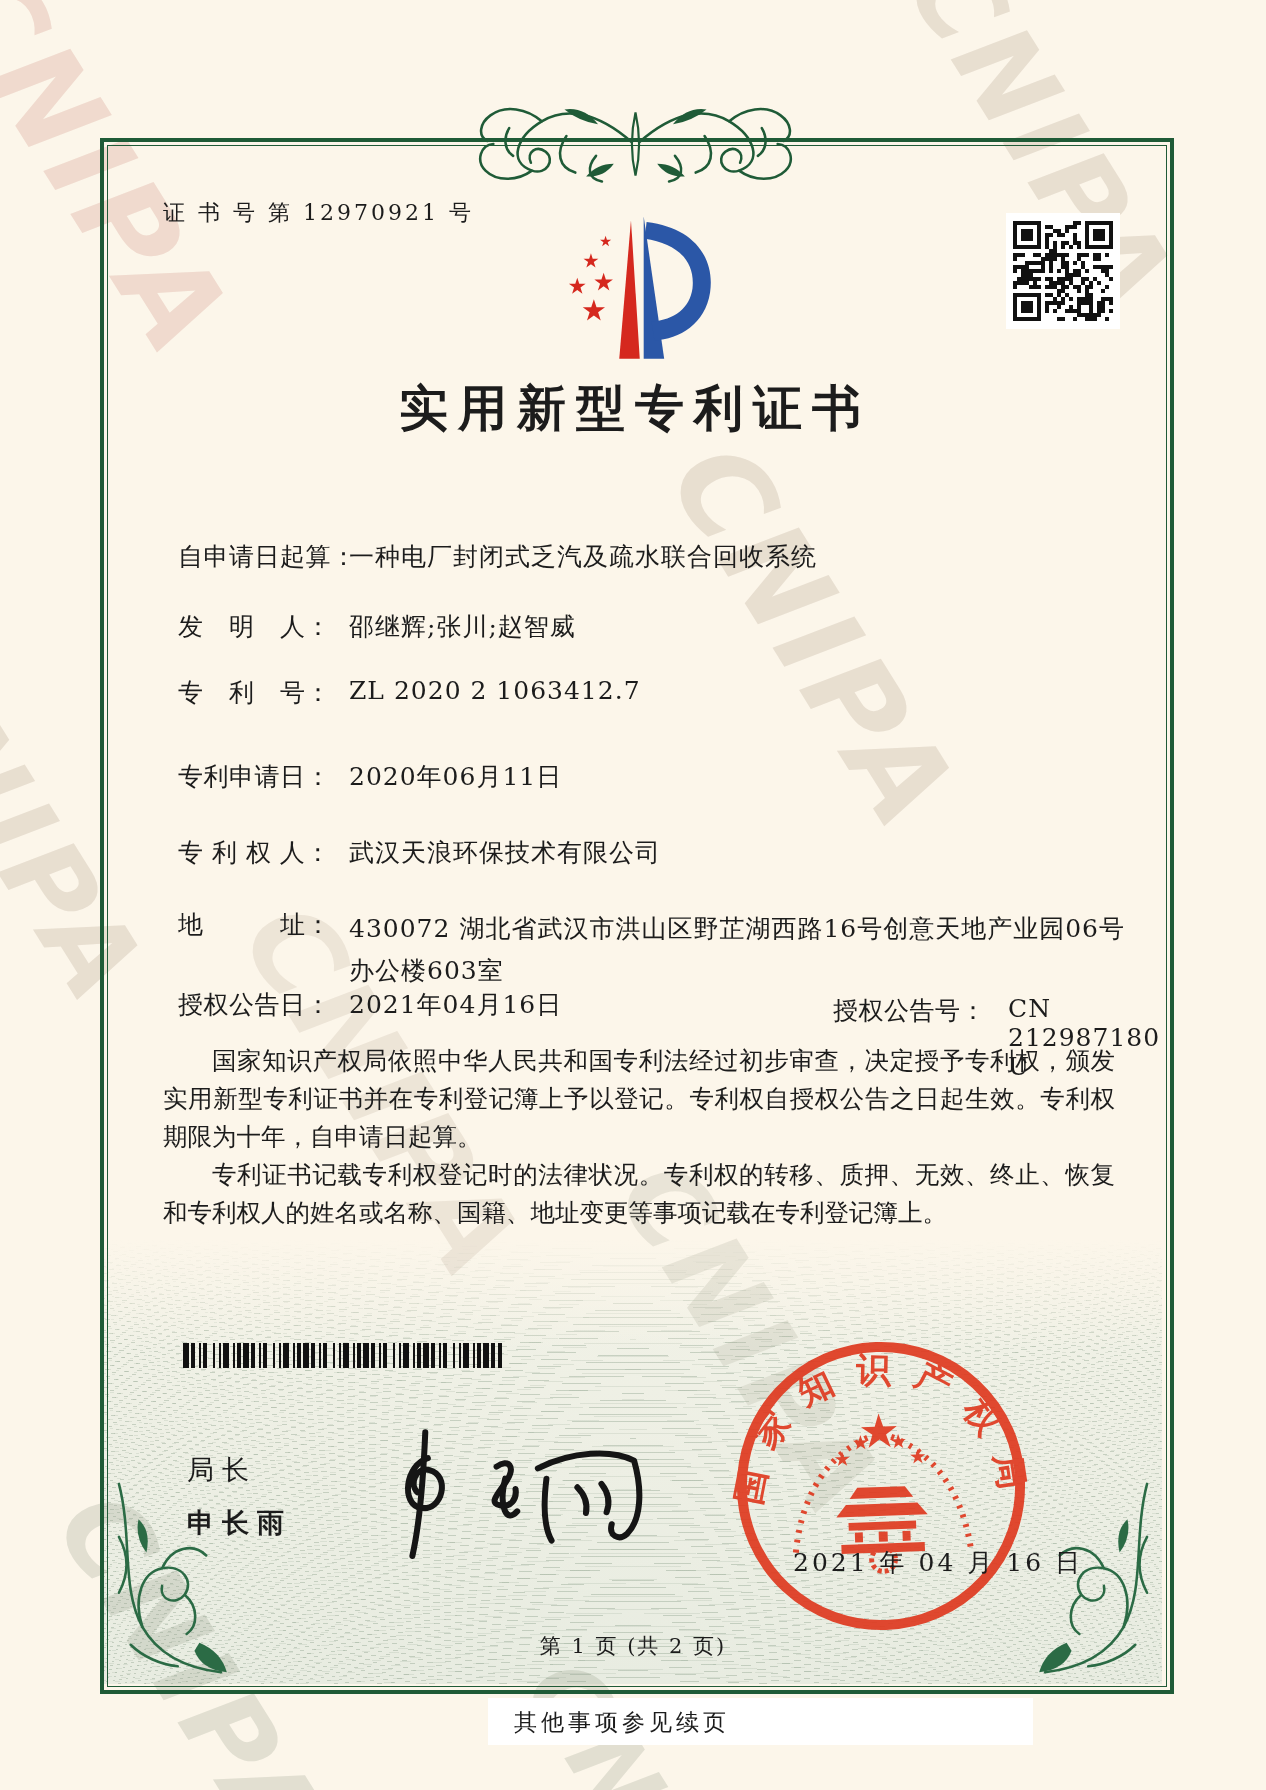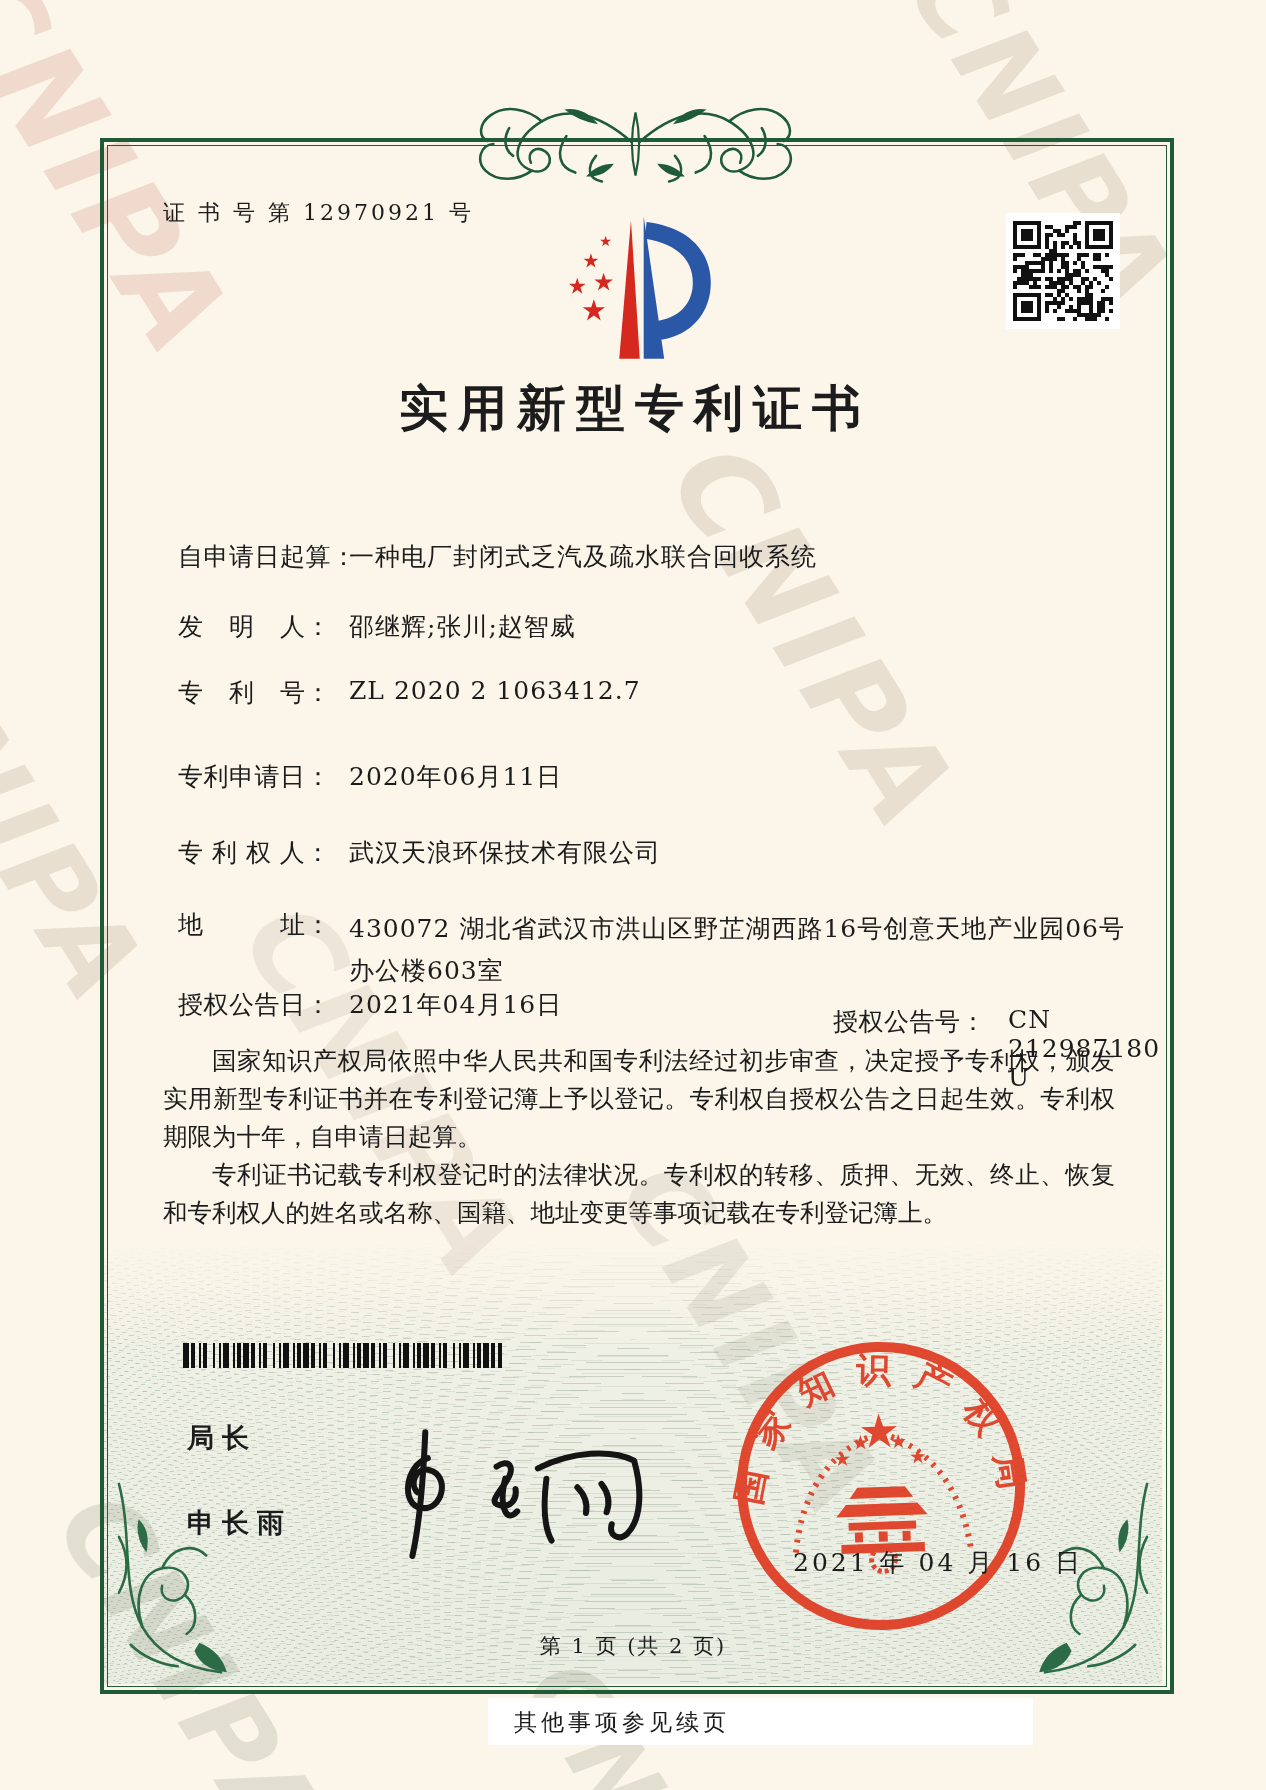--- a/index.html
+++ b/index.html
@@ -32,32 +32,32 @@
   .frame-inner{position:absolute;left:3px;top:3px;right:3px;bottom:3px;border:1.5px solid #1f5b37;}
   .ornament{position:absolute;z-index:3;pointer-events:none;}
   
   .cert-no{position:absolute;z-index:3;left:163px;top:198px;font-size:22px;letter-spacing:3px;}
   .title{position:absolute;z-index:3;left:2px;top:376px;width:1266px;margin:0;text-align:center;
          font-size:49px;font-weight:700;letter-spacing:10px;}
   .field{position:absolute;z-index:3;left:178px;display:flex;font-size:25px;}
   .flabel{flex:none;width:171px;white-space:nowrap;letter-spacing:0.5px;}
   .fvalue{letter-spacing:1px;}
   .addr .fvalue{width:790px;line-height:42px;}
-  .grant2{position:absolute;z-index:3;left:655px;top:17px;display:flex;font-size:25px;}
+  .grant2{position:absolute;z-index:3;left:655px;top:6px;display:flex;font-size:25px;}
   .grant2 .flabel{width:175px;}
   .body-text{position:absolute;z-index:3;left:163px;top:1042px;width:952px;
              font-size:24.5px;line-height:38px;text-align:justify;}
   .body-text p{margin:0;text-indent:2em;}
   .qr-box{position:absolute;z-index:3;left:1006px;top:213px;width:114px;height:116px;
           background:#fff;padding:0;}
   .qr-box svg{position:absolute;left:7px;top:8px;width:100px;height:100px;fill:#111;}
   .logo{position:absolute;z-index:3;left:547px;top:212px;width:166px;height:152px;}
   .barcode{position:absolute;z-index:3;left:183px;top:1343px;width:319px;height:25px;fill:#111;}
-  .sig-title{position:absolute;z-index:3;left:187px;top:1420px;font-size:27px;letter-spacing:8px;
-             font-family:"DejaVu Sans","Liberation Sans",sans-serif;font-weight:700;}
+  .sig-title{position:absolute;z-index:3;left:187px;top:1452px;font-size:27px;letter-spacing:8px;
+             font-family:"DejaVu Sans","Liberation Sans",sans-serif;font-weight:400;}
   .sig-name{position:absolute;z-index:3;left:187px;top:1505px;font-size:27px;letter-spacing:8px;
             font-family:"DejaVu Sans","Liberation Sans",sans-serif;font-weight:600;text-align:center;}
   .signature{position:absolute;z-index:3;left:378px;top:1415px;width:275px;height:160px;}
   .seal{position:absolute;z-index:3;left:732px;top:1337px;width:298px;height:298px;opacity:0.92;
         transform:rotate(-2deg);}
   .seal-date{position:absolute;z-index:4;left:793px;top:1546px;font-size:25px;letter-spacing:3px;}
   .footer-page{position:absolute;z-index:3;left:0;top:1632px;width:1266px;text-align:center;
                font-size:21px;letter-spacing:2px;}
   .cont-strip{position:absolute;z-index:3;left:488px;top:1698px;width:545px;height:47px;background:#ffffff;}
   .cont-note{position:absolute;left:26px;top:9px;font-size:23px;letter-spacing:4px;}

